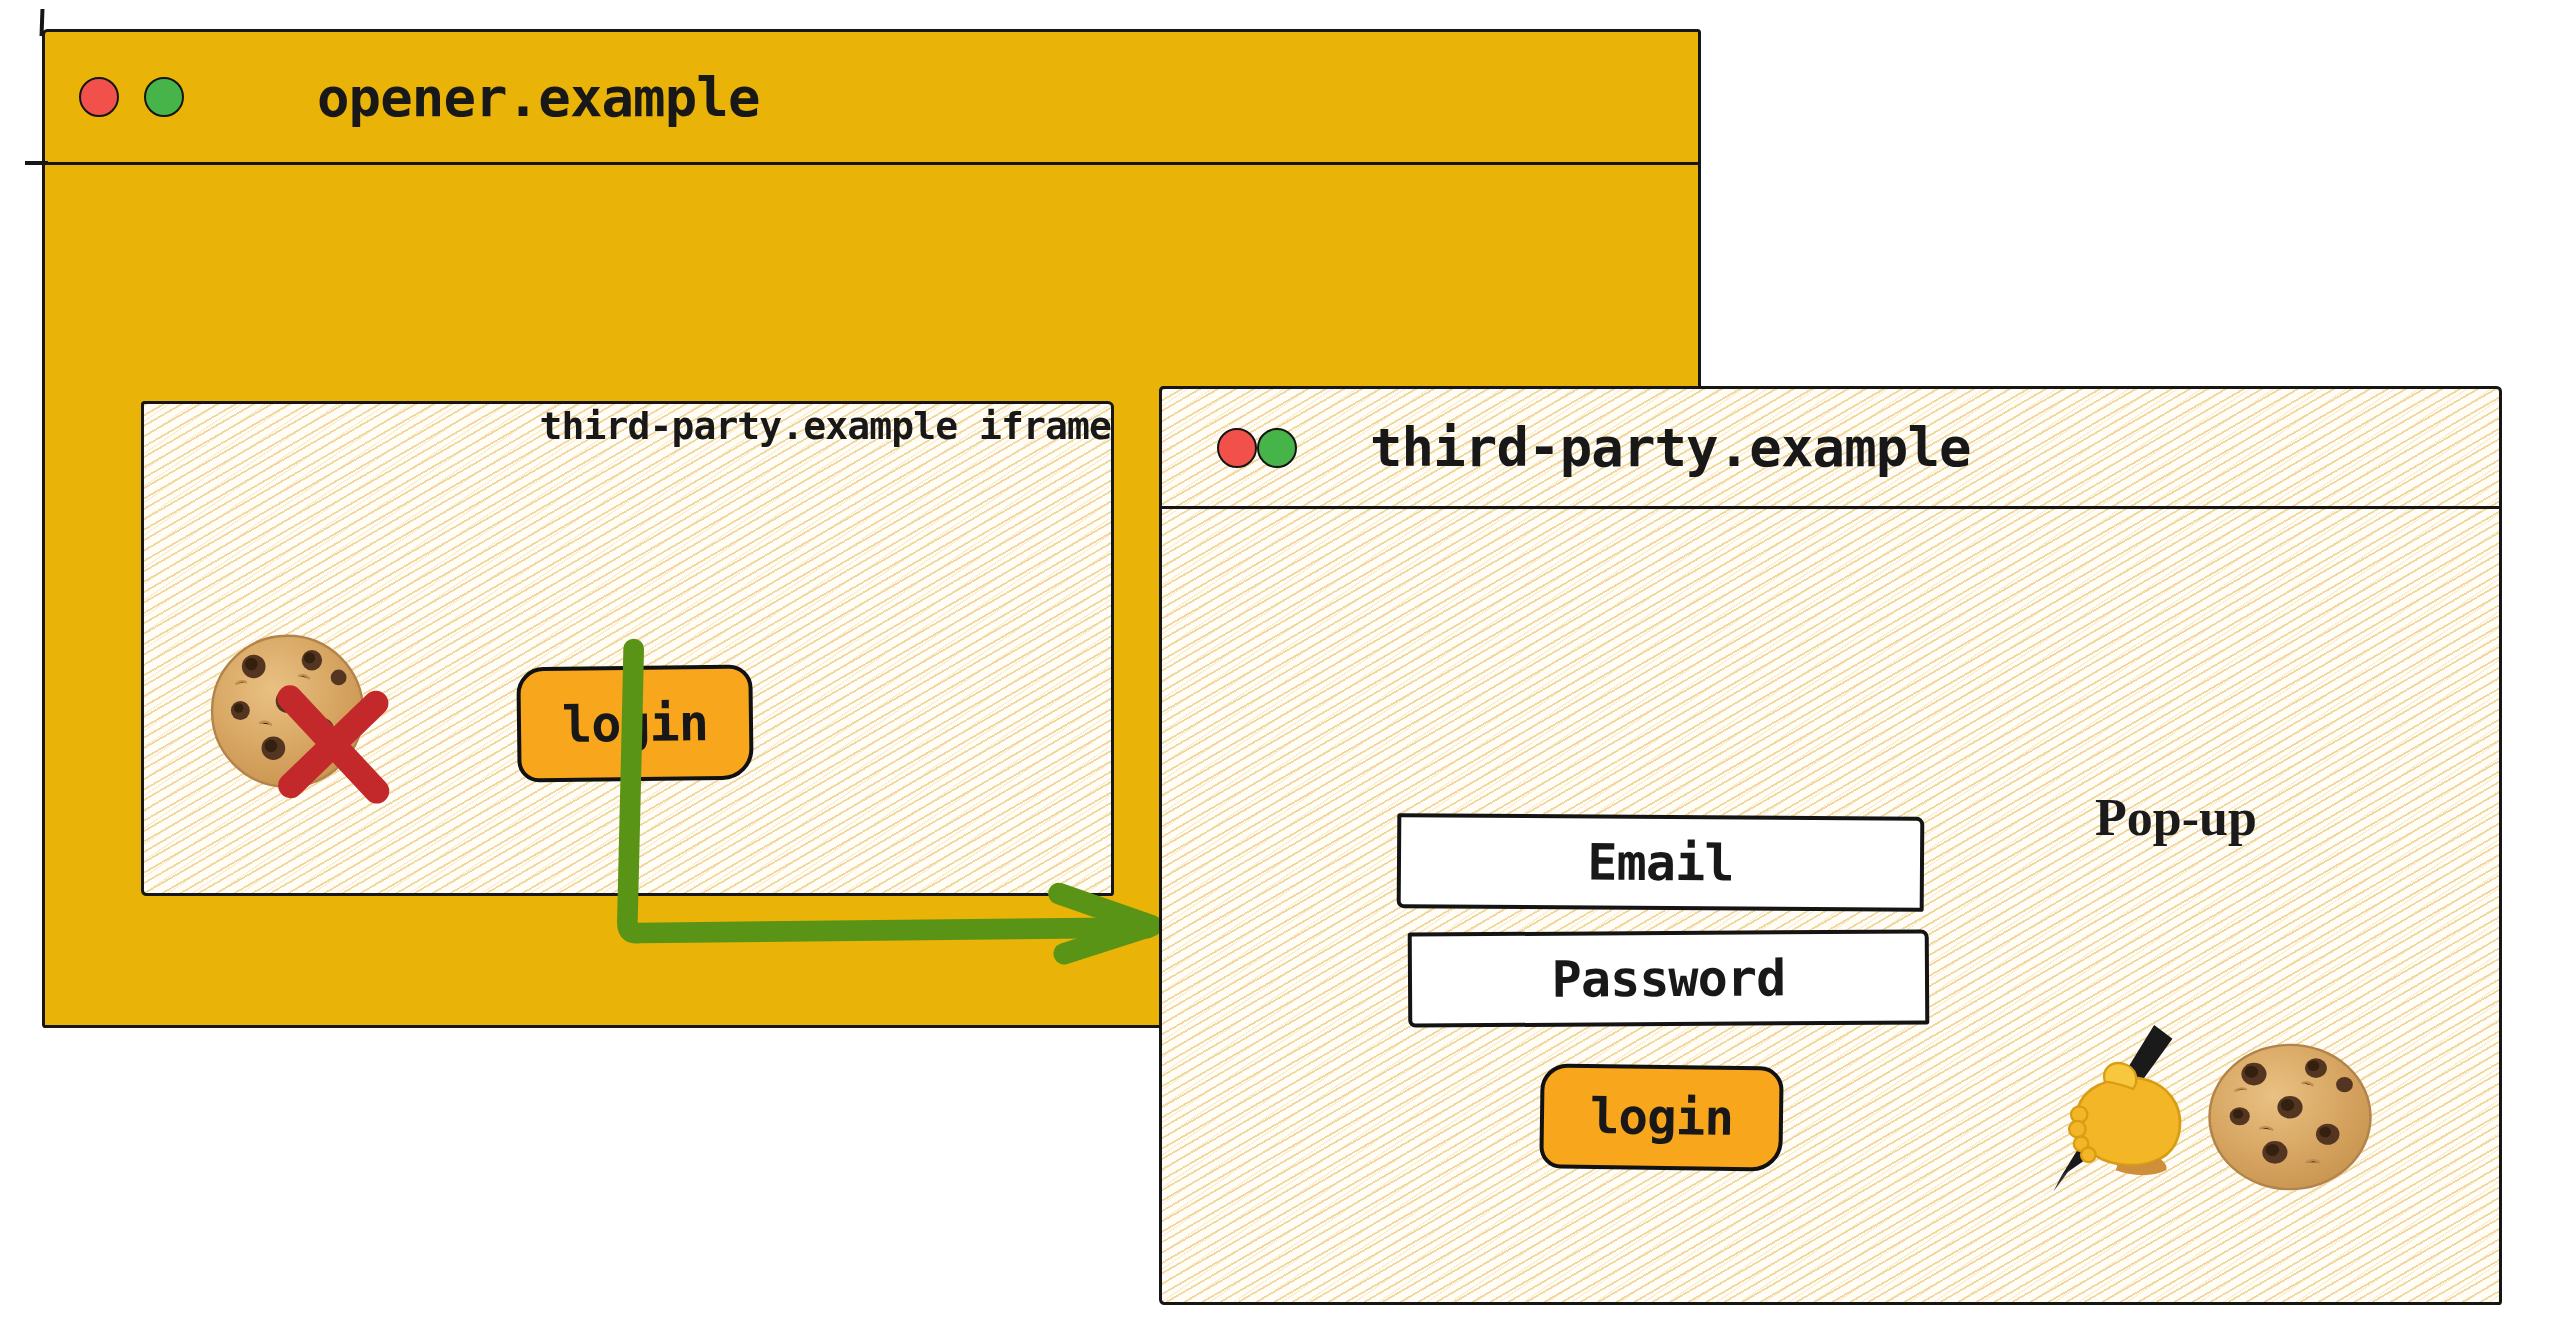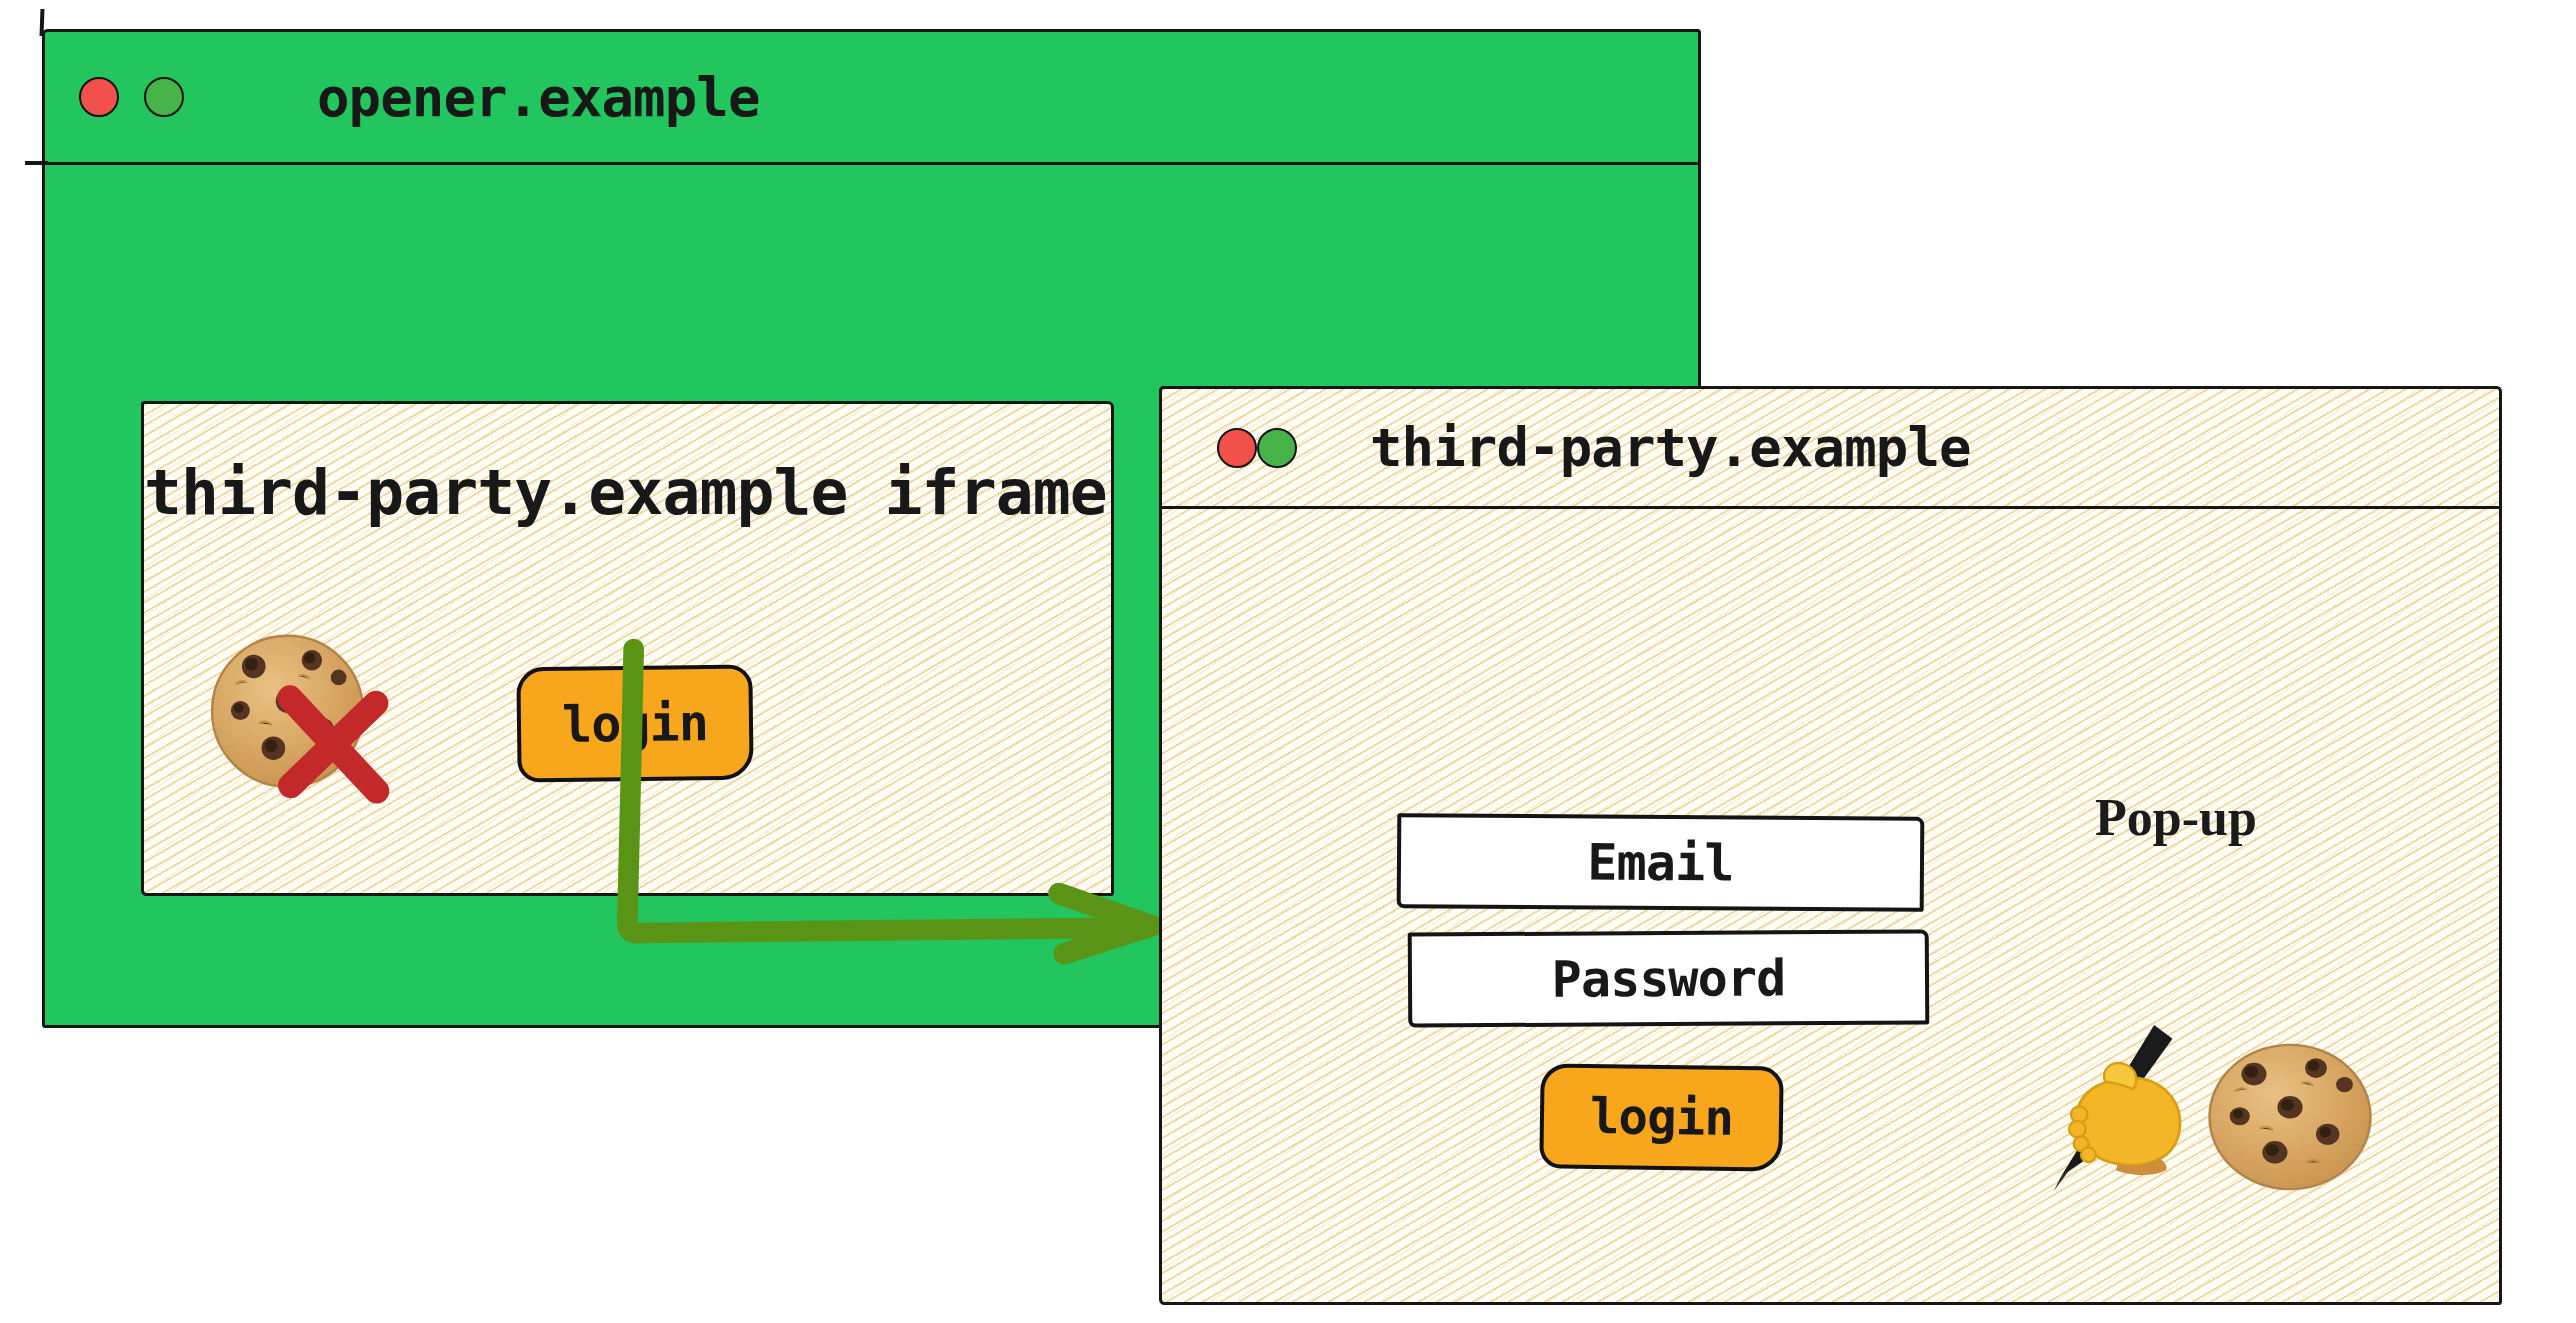--- a/index.html
+++ b/index.html
@@ -17,30 +17,30 @@
   }
 
   .window{position:absolute;border:3.6px solid var(--ink,#161616);box-sizing:border-box;}
   .titlebar{position:relative;display:flex;align-items:center;border-bottom:3.6px solid var(--ink,#161616);box-sizing:border-box;}
   .dot{width:40px;height:40px;border-radius:50%;border:2.7px solid #141414;box-sizing:border-box;flex:none;}
   .dot.red{background:var(--traffic_red,#f2504b);}
   .dot.green{background:var(--traffic_green,#46b449);}
   .win-title{font-size:54px;white-space:nowrap;}
 
   
-  #opener{left:42px;top:29px;width:1659px;height:999px;background:#22c55e;border-radius:5.4px 3.6px 4.5px 3.6px;z-index:1;}
+  #opener{left:42px;top:29px;width:1659px;height:999px;background:#eab308;border-radius:5.4px 3.6px 4.5px 3.6px;z-index:1;}
   #opener .titlebar{height:133px;padding-left:34px;gap:25px;}
   #opener .win-title{margin-left:108px;}
   
   #opener::before{content:"";position:absolute;left:-5.4px;top:-23.4px;width:3.6px;height:27px;background:#161616;transform:rotate(2deg);}
   #opener::after{content:"";position:absolute;left:-20px;top:129px;width:23.4px;height:3.6px;background:#161616;}
 
   #iframe-box{position:absolute;left:96px;top:236px;width:973px;height:495px;
               border:3.6px solid #161616;border-radius:3.6px 6.3px 3.6px 5.4px;box-sizing:border-box;}
-  #iframe-title{display:block;text-align:left;margin-top:52px;font-size:63px;}
+  #iframe-title{display:block;text-align:right;font-size:38px;}
   #blocked-cookie{position:absolute;left:52px;top:212px;width:253px;height:230px;}
 
   .sketch-btn{position:absolute;display:flex;align-items:center;justify-content:center;
               background:var(--button_orange,#f8a61c);border:4.5px solid #111111;box-sizing:border-box;
               border-radius:27px 23.4px 31px 21.6px;font-size:50px;cursor:pointer;padding:0;}
   #iframe-login{left:373px;top:262px;width:236px;height:115px;transform:rotate(-0.7deg);}
 
   
   #arrow-svg{position:absolute;left:0;top:0;width:2576px;height:1324px;z-index:2;pointer-events:none;}
 

